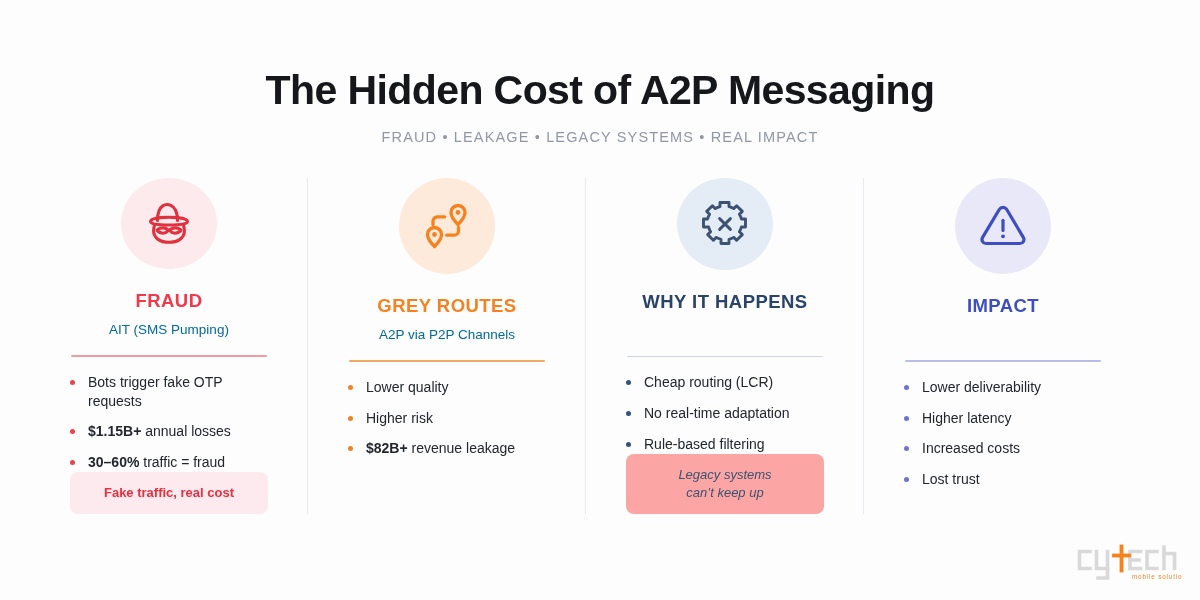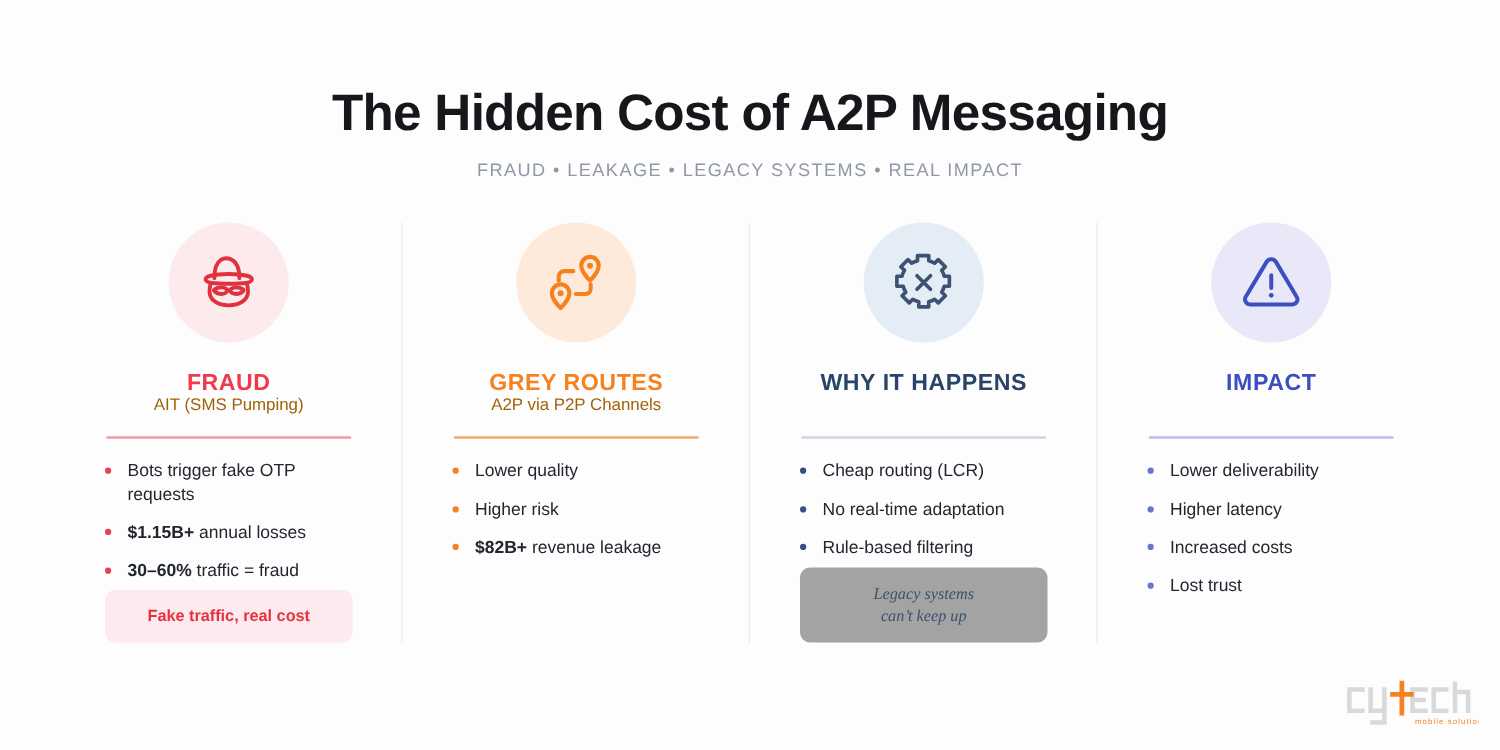--- a/index.html
+++ b/index.html
@@ -17,21 +17,21 @@
     font-size: 41px; font-weight: bold; color: #15171a;
     letter-spacing: -0.6px; line-height: 1.12;
   }
   .subtitle {
     margin-top: 15px; font-size: 14.5px; color: #9097a6;
     letter-spacing: 1.15px; font-weight: normal;
   }
 
   
   .columns {
-    position: absolute; top: 178px; left: 44px;
+    position: absolute; top: 178px; left: 30px;
     width: 1112px; height: 336px;
     display: flex;
   }
   .col {
     position: relative; flex: 1 1 0;
     display: flex; flex-direction: column; align-items: center;
     padding: 0 14px;
   }
   .vdiv {
     position: absolute; top: 0; right: 0; width: 1px; height: 336px;
@@ -44,21 +44,21 @@
     margin-top: 0;
   }
   .iconwrap svg { display: block; }
 
   .colhead {
     margin-top: 22px;
     font-size: 18.5px; font-weight: bold; letter-spacing: 0.45px;
     text-align: center; line-height: 1.1;
   }
   .colsub {
-    font-size: 13.5px; color: #a16207;
+    margin-top: 11px; font-size: 13.5px; color: #0369a1;
     text-align: left; line-height: 1.25; height: 17px;
   }
   .rule {
     margin-top: 16px; width: 100%; max-width: 196px; height: 1.6px;
     border-radius: 2px;
   }
 
   .bullets {
     margin-top: 16px; width: 100%; max-width: 200px;
     align-self: center;
@@ -93,21 +93,21 @@
   .c2 .colhead  { color: #f6821f; }
   .c2 .rule     { background: #f3a964; }
   .c2 .dot      { background: #f6821f; }
   .c2 .callout  { background: #fbe7d8; color: #a2633d; }
 
   
   .c3 .iconwrap { background: #e4ecf5; }
   .c3 .colhead  { color: #2a4468; }
   .c3 .rule     { background: #ccd6e3; }
   .c3 .dot      { background: #33527c; }
-  .c3 .callout  { background: #a3a3a3; color: #3c526e; font-style: italic; font-family: Liberation Serif, serif; }
+  .c3 .callout  { background: #fca5a5; color: #3c526e; font-style: italic; }
 
   
   .c4 .iconwrap { background: #e9e8f8; }
   .c4 .colhead  { color: #3d4ec0; }
   .c4 .rule     { background: #b9bee8; }
   .c4 .dot      { background: #6d74cf; }
   .c4 .callout  { background: transparent; }
 
   
   .logo {

